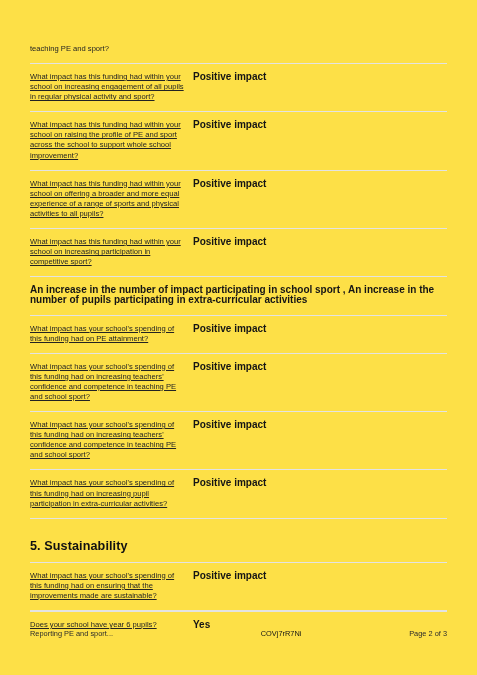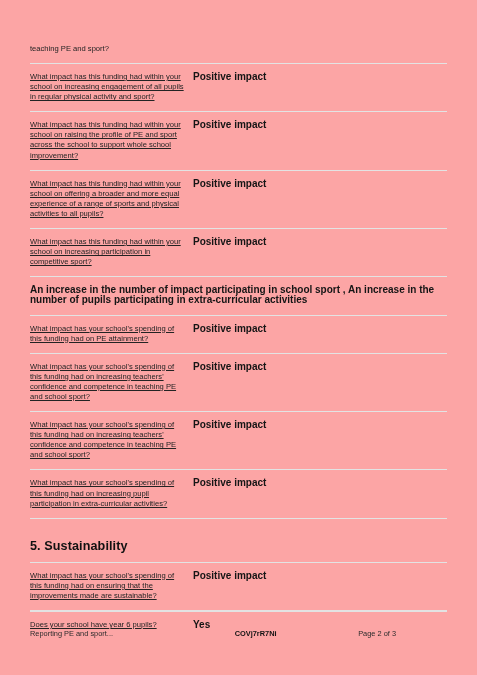--- a/index.html
+++ b/index.html
@@ -14,21 +14,21 @@
     color: #222222;
     position: relative;
     overflow: hidden;
   }
   .page {
     position: absolute;
     left: 0;
     top: 0;
     width: 477px;
     height: 675px;
-    background: #fca5a5;
+    background: #fde047;
   }
   .content {
     position: absolute;
     left: 30px;
     top: 44px;
     width: 417px;
   }
   
   .carryover {
     font-size: 7.6px;
@@ -73,34 +73,34 @@
   .rule-bottom {
     border-top: 1px solid #e3e3e3;
     height: 0;
     font-size: 0;
     line-height: 0;
   }
   .footer {
     position: absolute;
     left: 30px;
     top: 629px;
-    width: 366px;
+    width: 417px;
     display: flex;
     align-items: baseline;
     justify-content: space-between;
     font-size: 7.4px;
     color: #2b2b2b;
   }
   .footer-left {
     flex: 0 0 auto;
     text-align: left;
   }
   .footer-center {
     flex: 0 0 auto;
-    font-weight: bold;
+    font-weight: normal;
     color: #131313;
     margin-left: 40px;
   }
   .footer-right {
     flex: 0 0 auto;
     text-align: left;
   }
 </style>
 </head>
 <body>

